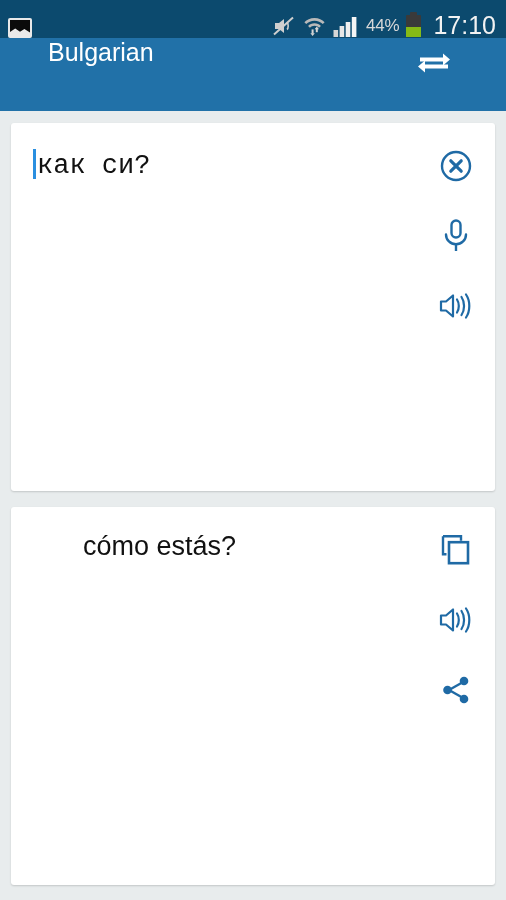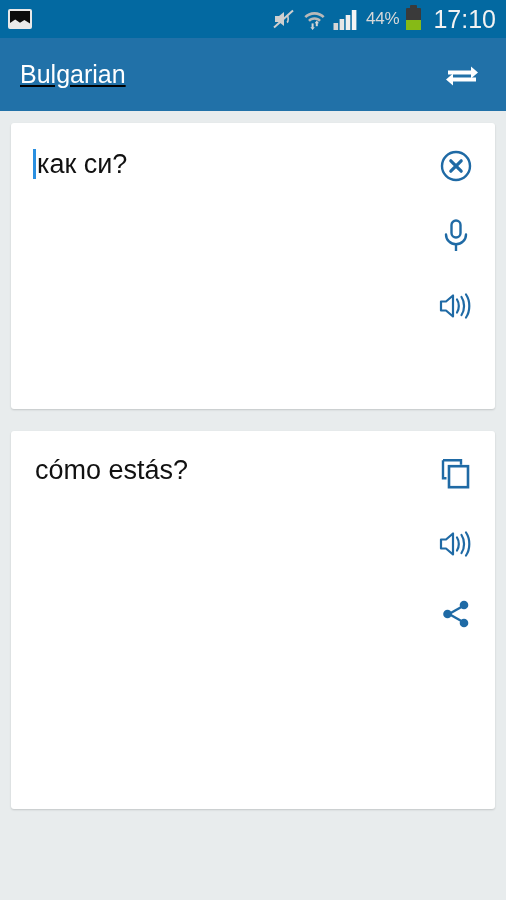--- a/index.html
+++ b/index.html
@@ -6,22 +6,22 @@
   html, body {
     width:506px; height:900px;
     background:#e8eced;
     font-family:"Liberation Sans", sans-serif;
     overflow:hidden;
   }
 
   
   .statusbar{
     height:38px; width:100%;
-    background:#0369a1;
-    display:flex; align-items:center;
+    background:#0c4a6e;
+    display:flex; align-items:flex-end;
     padding:0 10px 0 8px;
     position:relative;
   }
   .sb-left{ display:flex; align-items:center; gap:6px; }
   .sb-right{ display:flex; align-items:center; gap:7px; margin-left:auto; }
   .img-notif{
     width:24px; height:20px;
     border:2px solid #e9e9e9; border-radius:2px;
     background:#0b0b0b;
     position:relative; overflow:hidden;
@@ -49,23 +49,22 @@
   }
   .clock{
     color:#f2f2f2; font-size:25px; letter-spacing:0px;
     margin-left:5px; line-height:1;
   }
 
   
   .appbar{
     height:73px; width:100%;
     background:#2171a8;
-    display:flex; align-items:center; justify-content:space-between;
-    padding:0 20px;
-    text-decoration:underline;
+    display:flex; align-items:flex-start; justify-content:space-between;
+    padding:0 48px;
   }
   .lang{
     color:#ffffff; font-size:25px; font-weight:400;
     white-space:nowrap;
   }
   .swap-btn{
     width:48px; height:48px;
     display:flex; align-items:center; justify-content:center;
   }
 
@@ -74,22 +73,22 @@
     padding:12px 11px 0 11px;
     height:calc(900px - 38px - 73px);
   }
   .card{
     background:#ffffff;
     border-radius:3px;
     box-shadow:0 1px 2px rgba(0,0,0,.16);
     position:relative;
     display:flex;
   }
-  .card-input{ height:286px; }
-  .card-output{ height:378px; margin-top:22px; }
+  .card-input{ height:368px;font-family:Liberation Mono, monospace; }
+  .card-output{ height:378px; margin-top:16px;padding-left:48px; }
 
   .text-zone{
     flex:1;
     padding:26px 0 0 22px;
     position:relative;
   }
   .cursor{
     display:inline-block;
     width:3px; height:30px;
     background:#2a8fe0;

